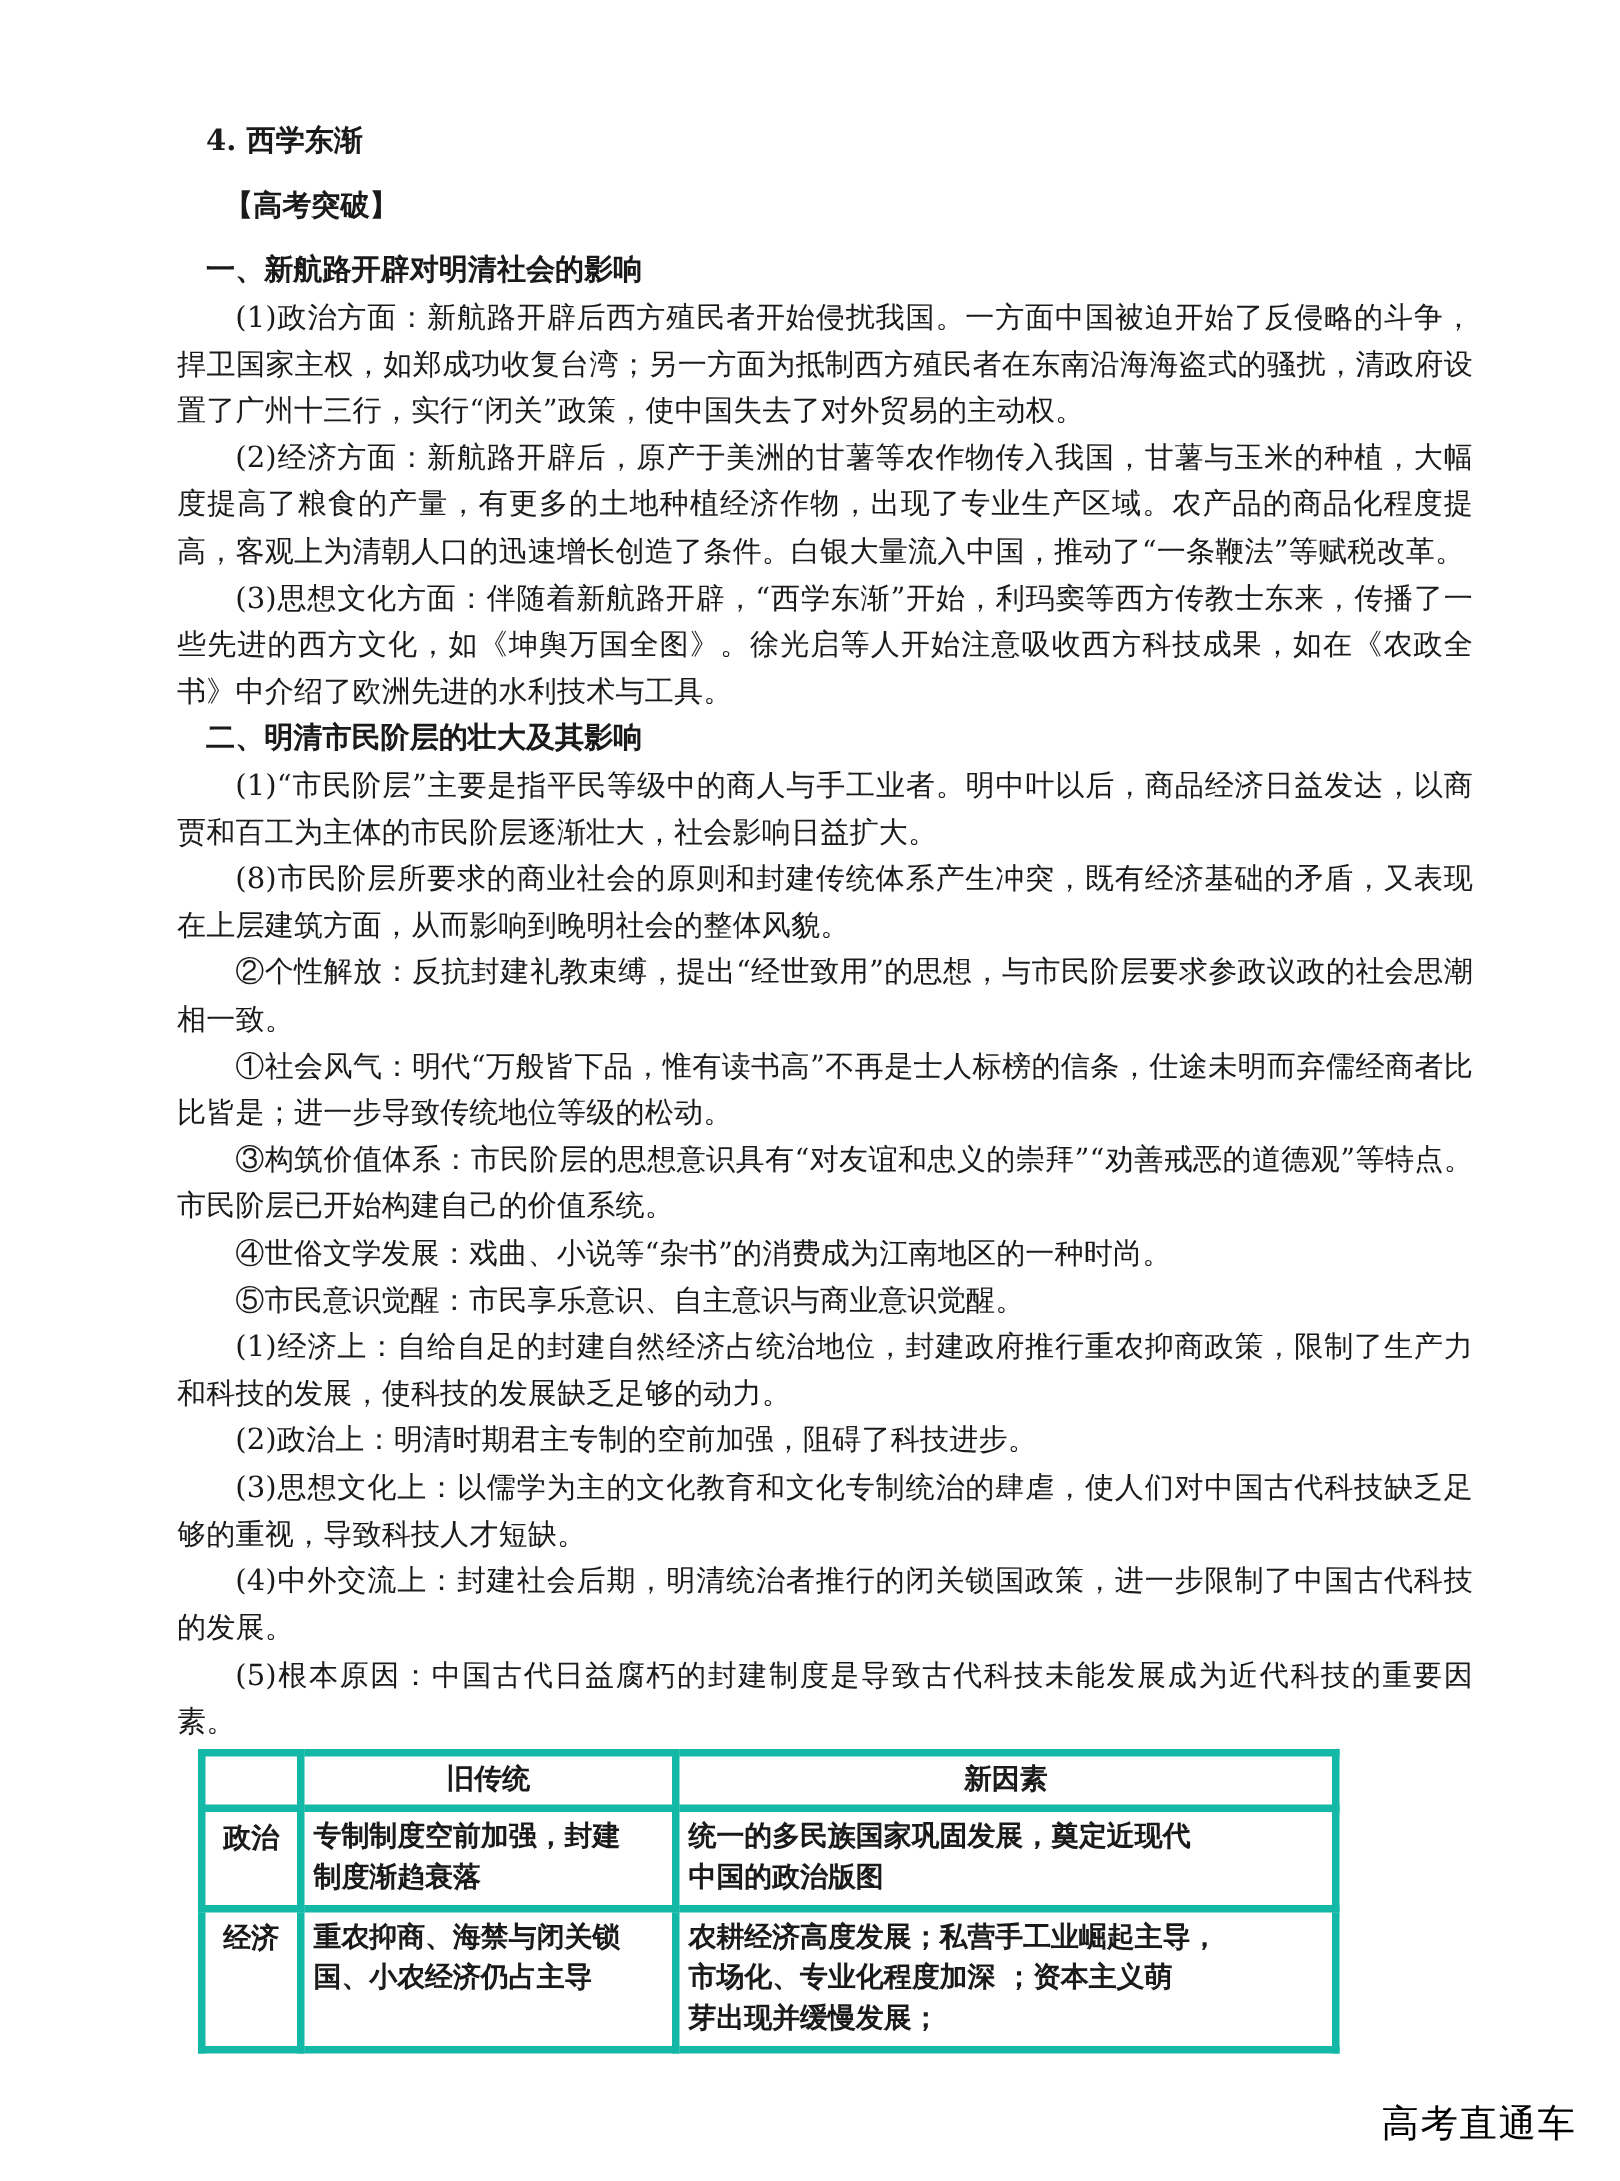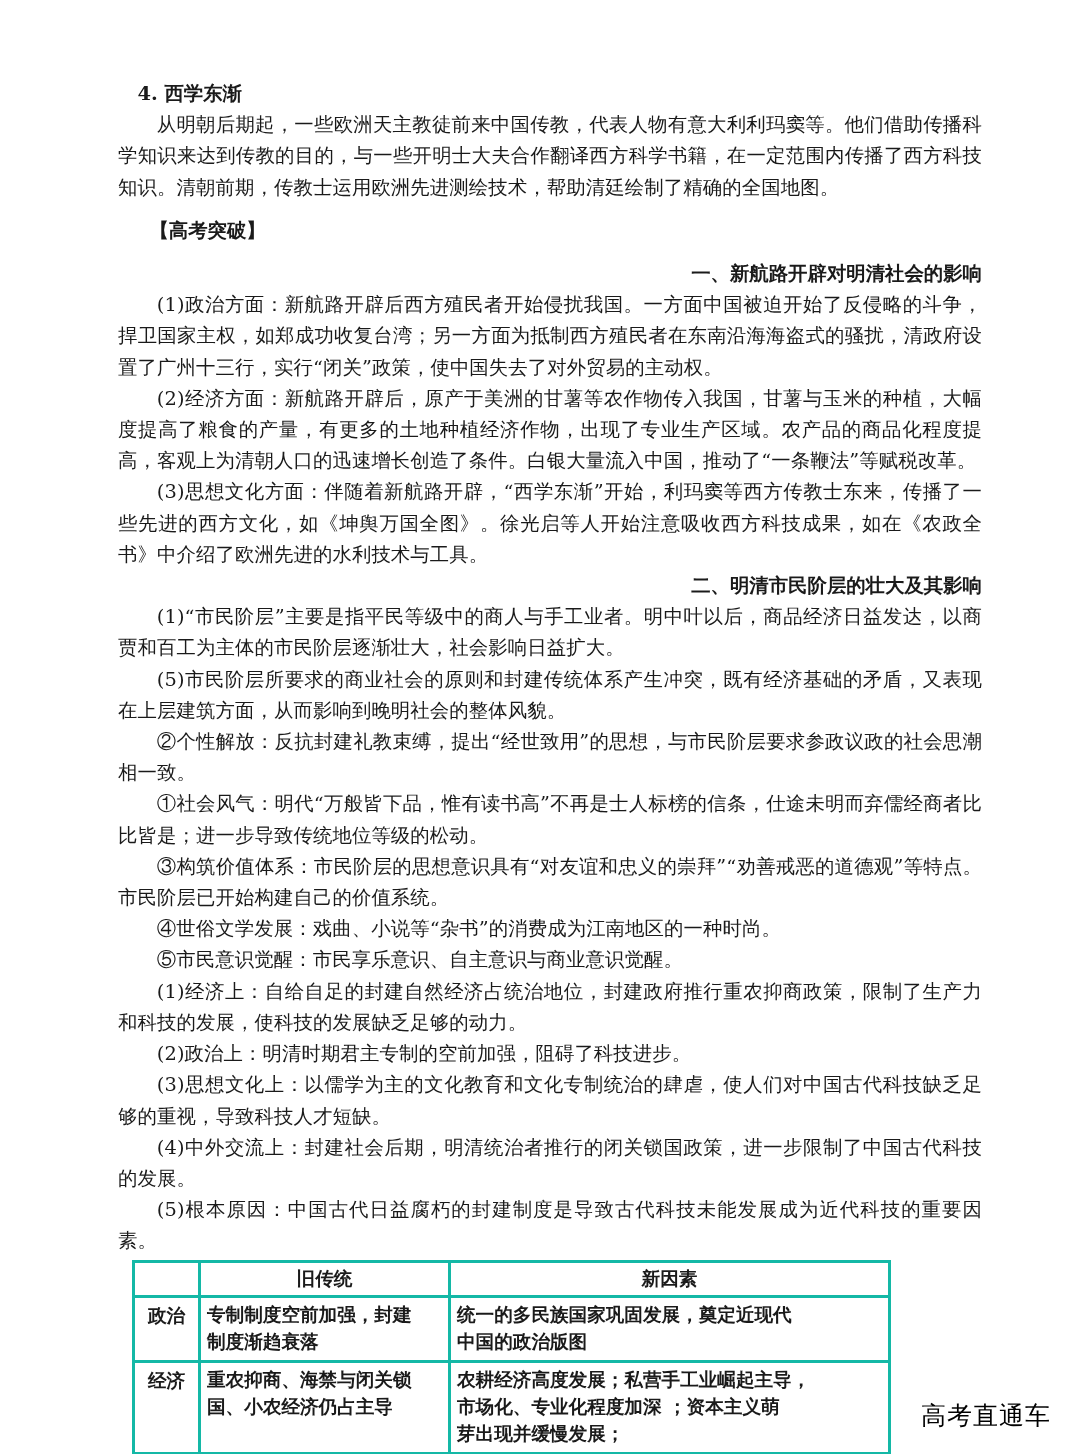--- a/index.html
+++ b/index.html
@@ -55,36 +55,35 @@
     line-height: 31.2px;
     margin: 12px;
     text-indent: 1em;
   }
   .heading-sec {
     font-weight: bold;
     font-size: 19.4px;
     line-height: 31.2px;
     margin: 0;
     text-indent: 1em;
-    text-align: right;
   }
 
   
   .tbl-wrap {
     margin: 3px 0 2px 14px;
   }
   table.t1 {
     border-collapse: collapse;
     width: 756px;
     table-layout: fixed;
     font-size: 18.6px;
     line-height: 27px;
   }
   table.t1 td, table.t1 th {
-    border: 3px solid #14b8a6;
+    border: 5px solid #14b8a6;
     padding: 3px 6px 5px 6px;
     vertical-align: top;
     font-weight: bold;
     font-family: "DejaVu Serif", "Liberation Serif", serif;
   }
   table.t1 th {
     text-align: center;
     padding-top: 2px;
     padding-bottom: 3px;
   }
@@ -114,32 +113,31 @@
 </style>
 </head>
 <body>
 
 <div class="page">
 
   <div class="content">
 
     <div class="heading-num">4. 西学东渐</div>
 
-    <p class="p indent2">从明朝后期起，一些欧洲天主教徒前来中国传教，代表人物有意大利利玛窦等。他们借助传播科学知识来达到传教的目的，与一些开明士大夫合作翻译西方科学书籍，在一定范围内传播了西方科技知识。清朝前期，传教士运用欧洲先进测绘技术，帮助清廷绘制了精确的全国地图。</p>
 
     <div class="heading-bracket">【高考突破】</div>
 
     <div class="heading-sec">一、新航路开辟对明清社会的影响</div>
     <p class="p indent2">(1)政治方面：新航路开辟后西方殖民者开始侵扰我国。一方面中国被迫开始了反侵略的斗争，捍卫国家主权，如郑成功收复台湾；另一方面为抵制西方殖民者在东南沿海海盗式的骚扰，清政府设置了广州十三行，实行“闭关”政策，使中国失去了对外贸易的主动权。</p>
     <p class="p indent2">(2)经济方面：新航路开辟后，原产于美洲的甘薯等农作物传入我国，甘薯与玉米的种植，大幅度提高了粮食的产量，有更多的土地种植经济作物，出现了专业生产区域。农产品的商品化程度提高，客观上为清朝人口的迅速增长创造了条件。白银大量流入中国，推动了“一条鞭法”等赋税改革。</p>
     <p class="p indent2">(3)思想文化方面：伴随着新航路开辟，“西学东渐”开始，利玛窦等西方传教士东来，传播了一些先进的西方文化，如《坤舆万国全图》。徐光启等人开始注意吸收西方科技成果，如在《农政全书》中介绍了欧洲先进的水利技术与工具。</p>
 
     <div class="heading-sec">二、明清市民阶层的壮大及其影响</div>
     <p class="p indent2">(1)“市民阶层”主要是指平民等级中的商人与手工业者。明中叶以后，商品经济日益发达，以商贾和百工为主体的市民阶层逐渐壮大，社会影响日益扩大。</p>
-    <p class="p indent2">(5)市民阶层所要求的商业社会的原则和封建传统体系产生冲突，既有经济基础的矛盾，又表现在上层建筑方面，从而影响到晚明社会的整体风貌。</p>
+    <p class="p indent2">(8)市民阶层所要求的商业社会的原则和封建传统体系产生冲突，既有经济基础的矛盾，又表现在上层建筑方面，从而影响到晚明社会的整体风貌。</p>
     <p class="p indent2">②个性解放：反抗封建礼教束缚，提出“经世致用”的思想，与市民阶层要求参政议政的社会思潮相一致。</p>
     <p class="p indent2">①社会风气：明代“万般皆下品，惟有读书高”不再是士人标榜的信条，仕途未明而弃儒经商者比比皆是；进一步导致传统地位等级的松动。</p>
     <p class="p indent2">③构筑价值体系：市民阶层的思想意识具有“对友谊和忠义的崇拜”“劝善戒恶的道德观”等特点。市民阶层已开始构建自己的价值系统。</p>
     <p class="p indent2">④世俗文学发展：戏曲、小说等“杂书”的消费成为江南地区的一种时尚。</p>
     <p class="p indent2">⑤市民意识觉醒：市民享乐意识、自主意识与商业意识觉醒。</p>
 
     <p class="p indent2">(1)经济上：自给自足的封建自然经济占统治地位，封建政府推行重农抑商政策，限制了生产力和科技的发展，使科技的发展缺乏足够的动力。</p>
     <p class="p indent2">(2)政治上：明清时期君主专制的空前加强，阻碍了科技进步。</p>
     <p class="p indent2">(3)思想文化上：以儒学为主的文化教育和文化专制统治的肆虐，使人们对中国古代科技缺乏足够的重视，导致科技人才短缺。</p>
     <p class="p indent2">(4)中外交流上：封建社会后期，明清统治者推行的闭关锁国政策，进一步限制了中国古代科技的发展。</p>

